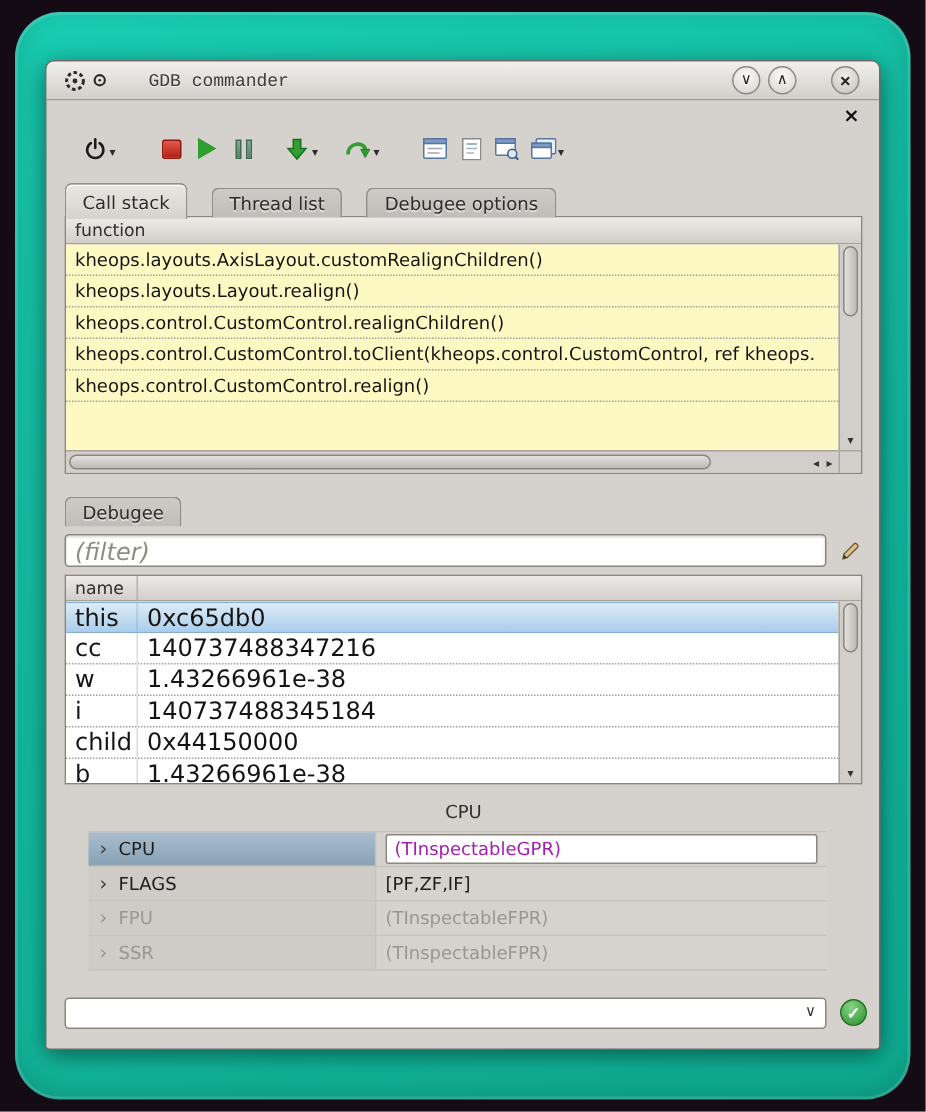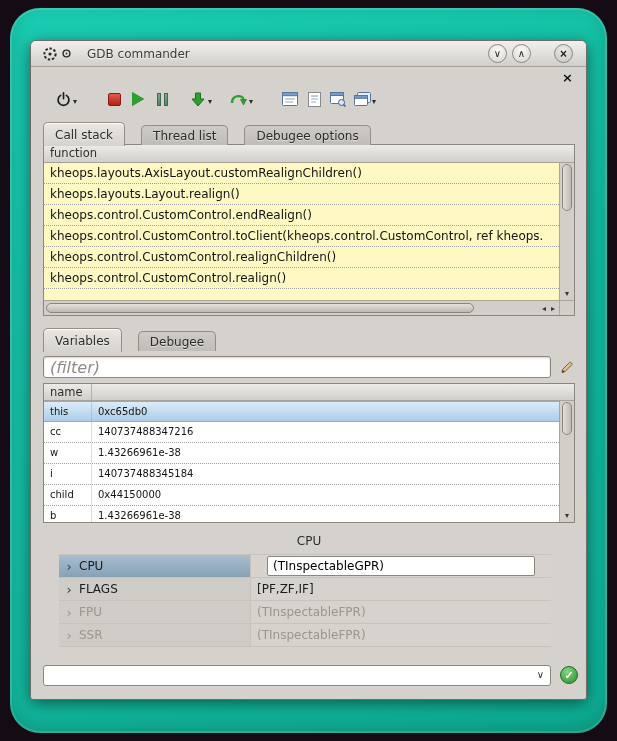--- a/index.html
+++ b/index.html
@@ -22,21 +22,21 @@
   }
   
   .titlebar {
     position:absolute; left:0; top:0; right:0; height:26px;
     background:linear-gradient(#f2f0ed,#d2cfca);
     border-bottom:1px solid #a19d97; border-radius:5px 5px 0 0;
     display:flex; align-items:center;
   }
   .app-icon { margin-left:11px; display:flex; }
   .app-badge { margin-left:4px; display:flex; }
-  .title-text { font-size:12px; color:#3a3a3a; margin-left:16px; text-shadow:0 1px 0 rgba(255,255,255,.7); }
+  .title-text { font-size:12px; color:#3a3a3a; margin-left:28px; text-shadow:0 1px 0 rgba(255,255,255,.7);font-family:Liberation Mono, monospace; }
   .tb-btn {
     position:absolute; top:3px; width:19px; height:19px; border-radius:50%;
     background:radial-gradient(circle at 50% 32%,#fcfbf9,#d6d3ce);
     border:1px solid #8d8982; display:flex; align-items:center; justify-content:center;
     font-size:10px; color:#222; line-height:1; padding:0; cursor:default;
   }
   .btn-min { right:79px; } .btn-max { right:55px; }
   .btn-close { right:13px; background:radial-gradient(circle at 50% 32%,#efede9,#c7c3bd); font-weight:bold; font-size:12px; }
   .dock-close { position:absolute; top:30px; right:13px; font-size:13px; font-weight:bold; color:#101010; line-height:1; }
   
@@ -94,35 +94,35 @@
   .pen { position:absolute; left:529px; top:318px; }
   
   .var-header {
     position:absolute; left:0; top:0; right:0; height:17px;
     background:linear-gradient(#edebe8,#d2cfca); border-bottom:1px solid #a5a19b;
     display:flex; font-size:11.5px; line-height:16px; color:#2e2e2e;flex-direction:column;
   }
   .vh-name { width:48px; padding-left:6px; border-right:1px solid #b5b1ab; }
   .vh-value { padding-left:6px; }
   .var-rows { position:absolute; left:0; top:17px; right:15px; bottom:0; overflow:hidden; background:#fff; }
-  .var-row { height:21px; line-height:20px; display:flex; font-size:10px; color:#141414; border-bottom:1px dotted #9f9f9f; }
+  .var-row { height:21px; line-height:20px; display:flex; font-size:16px; color:#141414; border-bottom:1px dotted #9f9f9f; }
   .vc-name { width:48px; padding-left:6px; border-right:1px solid #dedbd7; overflow:hidden; }
   .vc-value { flex:1; padding-left:6px; overflow:hidden; white-space:nowrap; }
   .var-row.sel { background:linear-gradient(#dcecf8,#abcdeb); border-top:1px solid #84aed4; border-bottom:1px solid #84aed4; line-height:19px; }
   .var-row.sel .vc-name { border-right:1px solid rgba(132,174,212,.5); }
   
   .cpu-title { position:absolute; left:12px; top:493px; width:532px; text-align:center; font-size:12px; color:#2e2e2e; }
   .cpu-table { position:absolute; left:28px; top:513px; width:492px; border-top:1px solid #c6c2bc; }
   .cpu-row { display:flex; height:23px; border-bottom:1px solid #c6c2bc; font-size:12px; color:#1c1c1c; }
   .cpu-name { width:192px; display:flex; align-items:center; border-right:1px solid #c6c2bc; background:#cfcbc6; }
   .cpu-exp { width:20px; text-align:center; font-size:13px; color:#3c3c3c; }
   .cpu-value { flex:1; padding-left:6px; background:#d6d2cd; display:flex; align-items:center; }
   .cpu-row.sel .cpu-name { background:linear-gradient(#a9becf,#88a1b5); }
   .cpu-row.sel .cpu-value { padding:0; }
-  .value-edit { flex:1; height:20px; margin:16px; background:#fff; border:1px solid #8b877f; border-radius:2px; line-height:18px; padding-left:5px; font-size:12px; color:#000000; }
+  .value-edit { flex:1; height:20px; margin:6px; background:#fff; border:1px solid #8b877f; border-radius:2px; line-height:18px; padding-left:5px; font-size:12px; color:#a21caf; }
   .cpu-row.dis .cpu-label, .cpu-row.dis .cpu-value, .cpu-row.dis .cpu-exp { color:#9a968f; }
   
   .combo { position:absolute; left:12px; top:624px; width:508px; height:21px; background:#fff; border:1px solid #8b877f; border-radius:3px; }
   .combo-val { position:absolute; left:6px; top:2px; font-size:12px; color:#1c1c1c; }
   .combo-arrow { position:absolute; right:6px; top:3px; font-size:10px; color:#333; }
   .ok-btn {
     position:absolute; left:529px; top:625px; width:18px; height:18px; border-radius:50%;
     background:radial-gradient(circle at 40% 28%,#86d586,#2b8e2b); border:1px solid #1e6f1e;
     color:#fff; font-size:11px; font-weight:bold; display:flex; align-items:center; justify-content:center; padding:0;
   }
@@ -238,41 +238,39 @@
       <div class="tab active">Call stack</div>
       <div class="tab">Thread list</div>
       <div class="tab">Debugee options</div>
     </div>
 
     <div class="panel panel1">
       <div class="list-header">function</div>
       <div class="cs-rows">
         <div class="cs-row">kheops.layouts.AxisLayout.customRealignChildren()</div>
         <div class="cs-row">kheops.layouts.Layout.realign()</div>
-        <div class="cs-row">kheops.control.CustomControl.endRealign()</div>
+        <div class="cs-row">kheops.control.CustomControl.realignChildren()</div>
         <div class="cs-row">kheops.control.CustomControl.toClient(kheops.control.CustomControl, ref kheops.</div>
-        <div class="cs-row">kheops.control.CustomControl.realignChildren()</div>
         <div class="cs-row">kheops.control.CustomControl.realign()</div>
       </div>
       <div class="vscroll">
         <div class="vthumb"></div>
         <div class="sb-arrow v-down">▾</div>
       </div>
       <div class="hscroll">
         <div class="hthumb"></div>
         <div class="h-arrows">
           <span>◂</span>
           <span>▸</span>
         </div>
       </div>
       <div class="corner"></div>
     </div>
 
     <div class="tabs tabs2">
-      <div class="tab active">Variables</div>
       <div class="tab">Debugee</div>
     </div>
 
     <input class="filter" placeholder="(filter)" style="">
     <span class="pen">
       <svg width="14" height="14" viewBox="0 0 14 14">
         <path d="M2 12.5 l2.8 -0.7 l7 -7 a1 1 0 0 0 0 -1.4 l-0.9 -0.9 a1 1 0 0 0 -1.4 0 l-7 7 z" fill="#dfc08a" stroke="#6b5b33" stroke-width="0.9"></path>
         <path d="M2 12.5 l2.8 -0.7 l-2.1 -2.1 z" fill="#3c3c3c"></path>
       </svg>
     </span>

